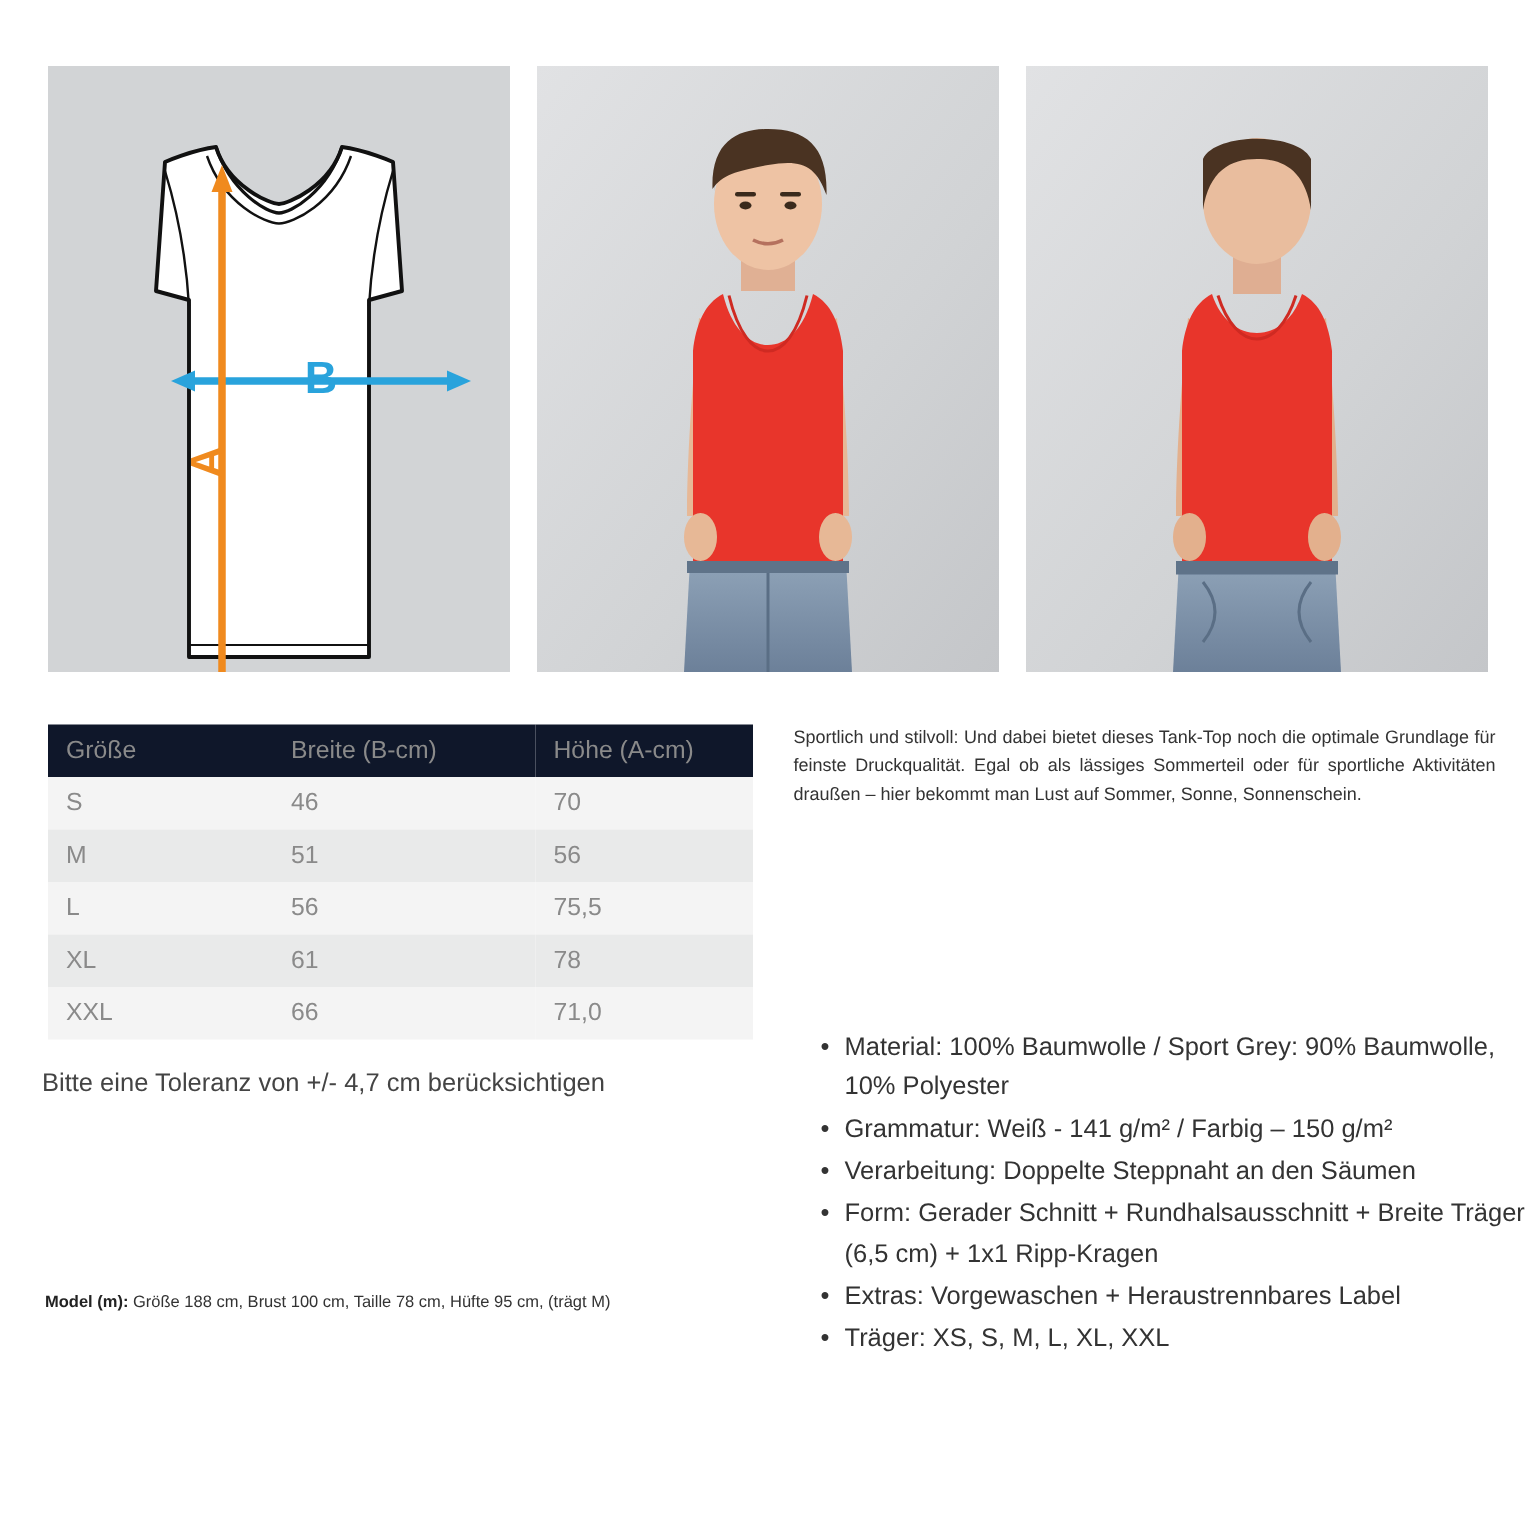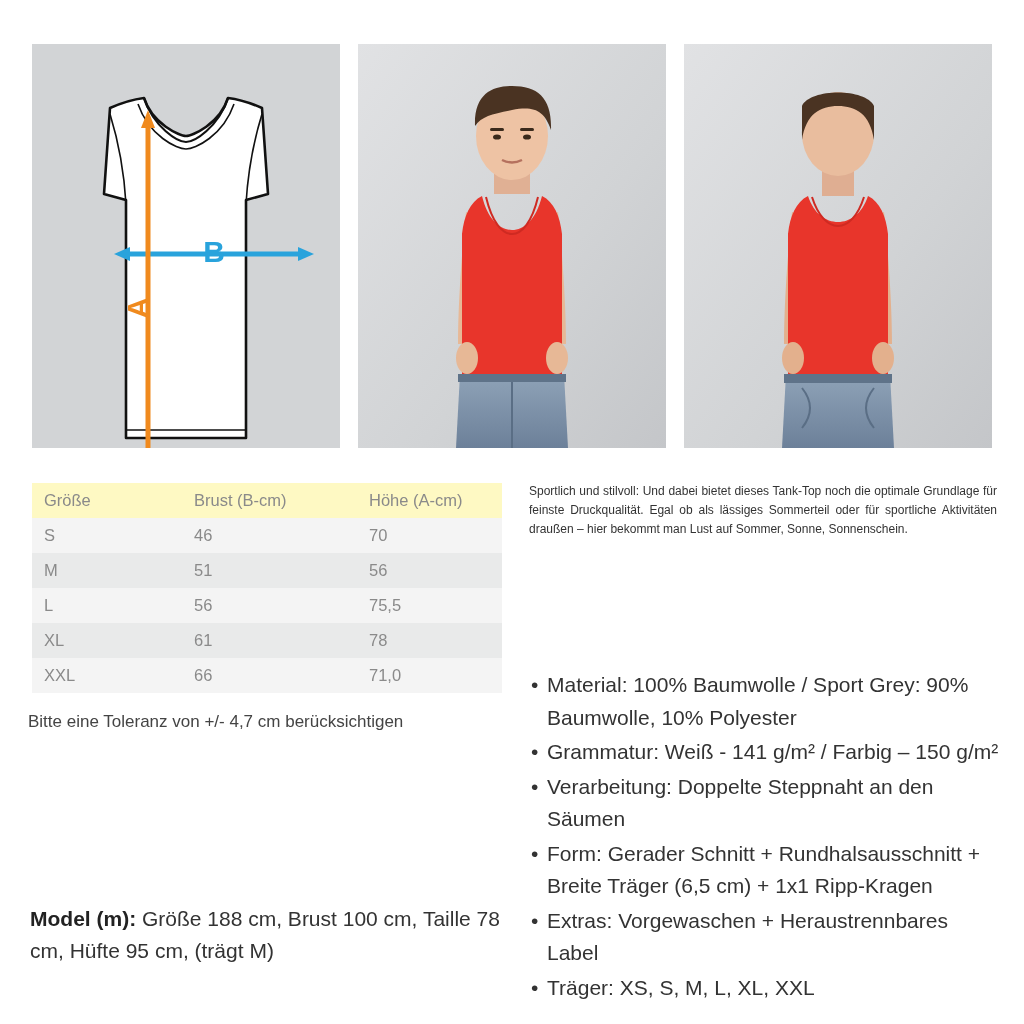--- a/index.html
+++ b/index.html
@@ -56,42 +56,42 @@
     font-size: 16.5px;
     color: #8a8a8a;
   }
   .size-table th, .size-table td {
     text-align: left;
     padding: 8px 0 8px 12px;
     font-weight: normal;
     height: 35px;
   }
   .size-table th { color: #8a8a8a; }
-  .size-table thead tr { background: #fef9c3; }
+  .size-table thead tr { background: #0f172a; }
   .size-table tbody tr:nth-child(odd)  { background: #f4f4f4; }
   .size-table tbody tr:nth-child(even) { background: #e9eaea; }
   .col-size   { width: 150px; }
   .col-width  { width: 175px; }
   .col-height { width: 145px; }
 
   .tolerance {
     position: absolute;
     top: 712px;
     left: 28px;
     width: 500px;
     font-size: 17px;
     color: #444;
   }
 
   .model-note {
     position: absolute;
-    top: 903px;
+    top: 860px;
     left: 30px;
     width: 490px;
-    font-size: 21px;
+    font-size: 11px;
     line-height: 1.5;
     color: #333;
   }
   .model-note b { font-weight: bold; color: #222; }
 
   
   .desc {
     position: absolute;
     top: 482px;
     left: 529px;
@@ -100,24 +100,24 @@
     line-height: 1.58;
     color: #333;
     text-align: justify;
   }
 
   .features {
     position: absolute;
     top: 669px;
     left: 529px;
     width: 472px;
-    font-size: 21px;
+    font-size: 17px;
     line-height: 1.55;
     color: #333;
-    margin: 0;
+    margin: 16px;
     padding: 0;
     list-style: none;
   }
   .features li {
     position: relative;
     padding-left: 18px;
     margin-bottom: 2px;
   }
   .features li::before {
     content: "•";
@@ -240,21 +240,21 @@
         <ellipse cx="109" cy="314" rx="11" ry="16" fill="#e3b08d"></ellipse>
         <ellipse cx="199" cy="314" rx="11" ry="16" fill="#e3b08d"></ellipse>
       </svg>
     </div>
   </div>
 
   <table class="size-table">
     <thead>
       <tr>
         <th class="col-size">Größe</th>
-        <th class="col-width">Brust (B-cm)</th>
+        <th class="col-width">Breite (B-cm)</th>
         <th class="col-height">Höhe (A-cm)</th>
       </tr>
     </thead>
     <tbody>
       <tr>
         <td>S</td>
         <td>46</td>
         <td>70</td>
       </tr>
       <tr>

